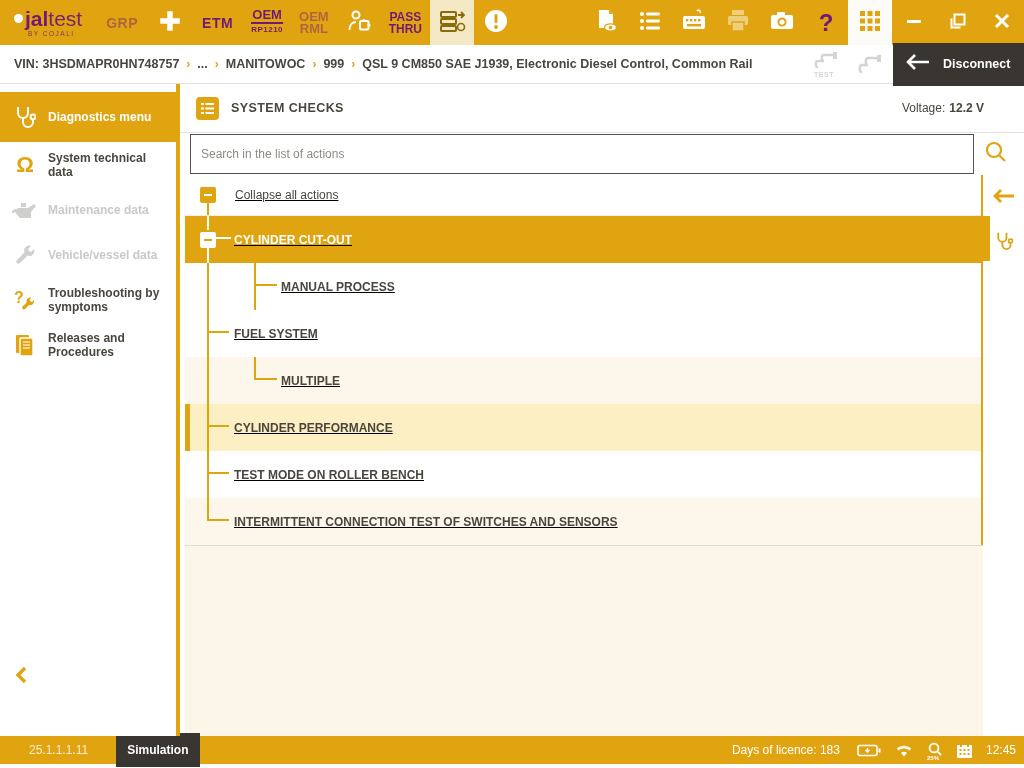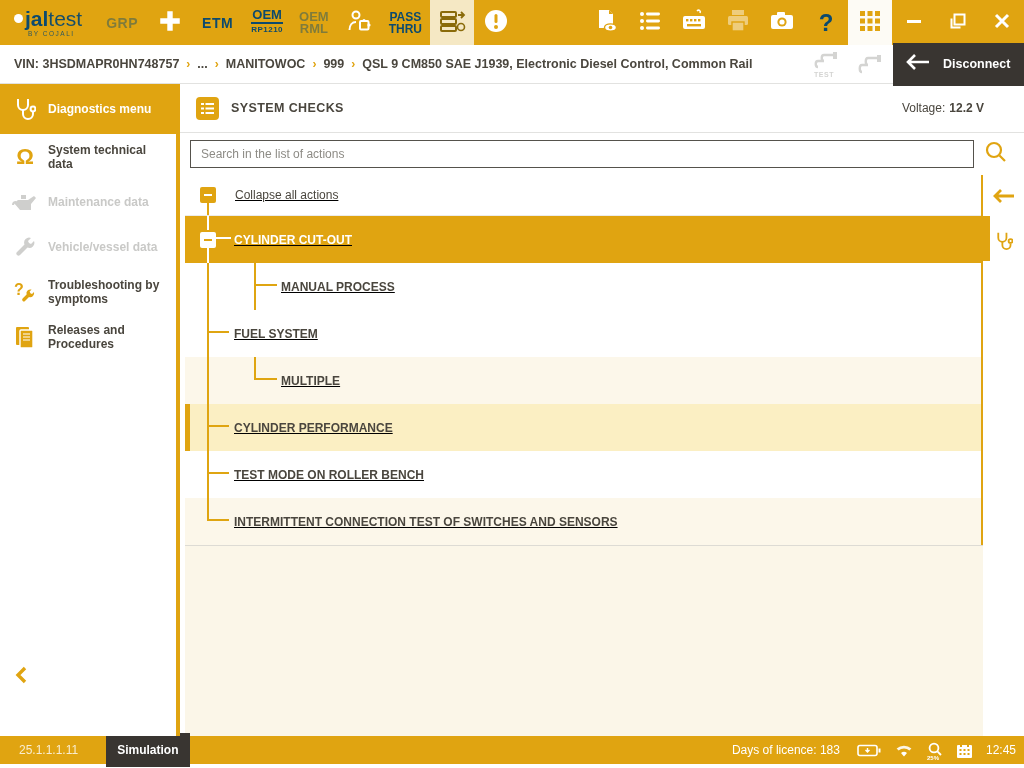--- a/index.html
+++ b/index.html
@@ -1,20 +1,20 @@
 <!DOCTYPE html>
 <html><head>
 <meta charset="utf-8">
 <style>
   * { box-sizing: border-box; margin: 0; padding: 0; }
   html,body { width:1024px; height:768px; overflow:hidden; }
   body { font-family:"Liberation Sans", sans-serif; background:#fff; position:relative; }
 
   
-  .topbar { height:45px; background:#E0A411; display:flex; align-items:stretch; color:#0c4a6e; }
+  .topbar { height:45px; background:#E0A411; display:flex; align-items:stretch; color:#701a75; }
   .tb-item { min-width:44px; display:flex; flex-direction:column; align-items:center; justify-content:center; cursor:pointer; }
   .tb-item.active-cream { background:#F5E8C4; }
   .tb-item.active-white { background:#FDFBF5; }
   .tb-item.disabled { opacity:.45; }
   .logo { flex-direction:column; padding:0 14px; align-items:flex-start; justify-content:center; }
   .logo-line { font-size:21px; line-height:20px; display:flex; align-items:center; }
   .logo-dot { width:9px; height:9px; background:#fff; border-radius:50%; margin-right:2px; }
   .logo-bold { font-weight:bold; }
   .logo-light { font-weight:normal; opacity:.95; }
   .logo-sub { font-size:6.5px; letter-spacing:1.5px; opacity:.85; margin-left:14px; margin-top:1px; }
@@ -37,39 +37,39 @@
   .disconnect-lbl { font-size:12.5px; font-weight:bold; }
 
   
   .app-body { display:flex; height:652px; }
 
   
   .sidebar { width:180px; background:#fff; border-right:4px solid #E0A411; position:relative; flex-shrink:0; }
   .side-item { display:flex; align-items:center; min-height:45px; padding:4px 6px 4px 12px; cursor:pointer; }
   .side-item .s-ic { width:26px; display:flex; justify-content:center; flex-shrink:0; margin-right:10px; color:#E0A411; }
   .side-item .s-lbl { font-size:12px; font-weight:bold; color:#4A463E; line-height:14px; }
-  .side-item.selected { background:#E0A411; min-height:50px; }
+  .side-item.selected { background:#E0A411; min-height:50px;margin-top:8px; }
   .side-item.selected .s-ic { color:#fff; }
   .side-item.selected .s-lbl { color:#fff; }
   .side-item.disabled { cursor:default; }
   .side-item.disabled .s-ic { color:#CFCFCD; }
   .side-item.disabled .s-lbl { color:#C9C9C7; }
   .side-collapse { position:absolute; left:14px; bottom:48px; color:#E0A411; cursor:pointer; }
   .omega { font-size:22px; font-weight:bold; line-height:20px; }
 
   
   .main { flex:1; display:flex; flex-direction:column; min-width:0; }
   .main-header { height:49px; border-bottom:1px solid #e2e2e0; display:flex; align-items:center; padding:0 40px 0 16px; }
   .mh-icon { width:23px; height:23px; background:#E0A411; border-radius:4px; display:flex; align-items:center; justify-content:center; margin-right:12px; }
   .mh-title { font-size:12.5px; font-weight:bold; color:#4A463E; letter-spacing:.4px; }
   .voltage { margin-left:auto; font-size:12px; color:#4A463E; }
   .voltage b { margin-left:4px; }
 
   .search-row { height:42px; display:flex; align-items:center; padding:0 6px 0 10px; }
-  .search-input { flex:1; height:28px; border:1px solid #55524C; background:#fff; font-family:"Liberation Sans",sans-serif; font-size:12px; color:#4A463E; padding:0 10px; outline:none; }
+  .search-input { flex:1; height:40px; border:1px solid #55524C; background:#fff; font-family:"Liberation Sans",sans-serif; font-size:12px; color:#4A463E; padding:0 10px; outline:none; }
   .search-input::placeholder { color:#8d8b85; }
   .search-btn { width:44px; display:flex; justify-content:center; cursor:pointer; }
 
   
   .content { flex:1; display:flex; min-height:0; }
   .list-col { flex:1; display:flex; flex-direction:column; padding-left:5px; min-width:0; }
   .rows-wrap { border-right:2px solid #E0A411;text-decoration:underline; }
   .filler { flex:1; background:#FBF6E8; border-top:1px solid #dddbd4; }
 
   .row { position:relative; height:47px; display:flex; align-items:center; background:#fff; cursor:pointer; }
@@ -102,21 +102,21 @@
   .xbox.amber::after { background:#fff; }
   .xbox.white::after { background:#E0A411; }
   .edge { position:absolute; left:0; top:0; width:5px; height:100%; background:#E0A411; }
 
   .right-panel { width:41px; flex-shrink:0; background:#fff; position:relative; display:flex; flex-direction:column; align-items:center; padding-top:13px; gap:23px; }
   .rp-marker { position:absolute; left:0; top:41px; width:7px; height:45px; background:#E0A411; }
   .rp-btn { color:#E0A411; cursor:pointer; }
 
   
   .statusbar { height:28px; background:#E0A411; display:flex; align-items:center; color:#fff; font-size:12px; }
-  .sb-version { margin-left:19px; color:rgba(255,255,255,.8);text-align:right; }
+  .sb-version { margin-left:29px; color:rgba(255,255,255,.8);text-align:right; }
   .sb-mode { margin-left:28px; background:#393531; height:28px; display:flex; align-items:center; padding:17px 11px; font-weight:bold; }
   .sb-right { margin-left:auto; display:flex; align-items:center; gap:13px; padding-right:8px; }
   .sb-licence { margin-right:4px; }
   .sb-ic { display:flex; align-items:center; }
   .sb-zoom { position:relative; }
   .sb-zoom .pct { position:absolute; left:0; bottom:-3px; font-size:6px; font-weight:bold; }
   .sb-time { font-size:12px; }
 </style>
 </head>
 <body>

